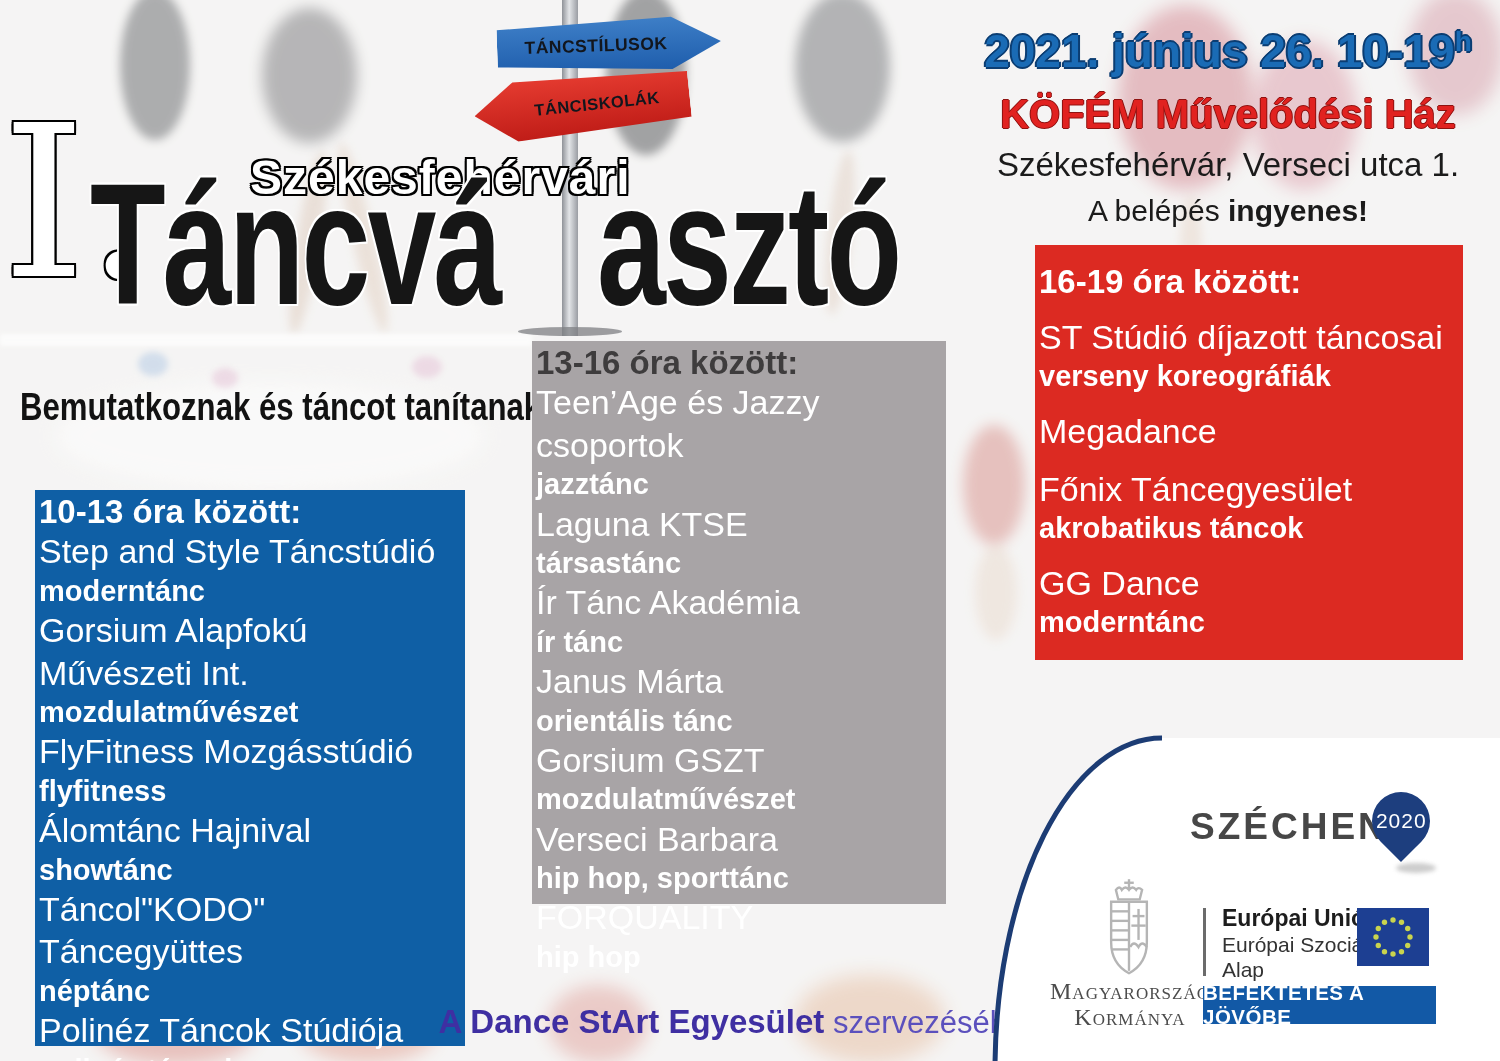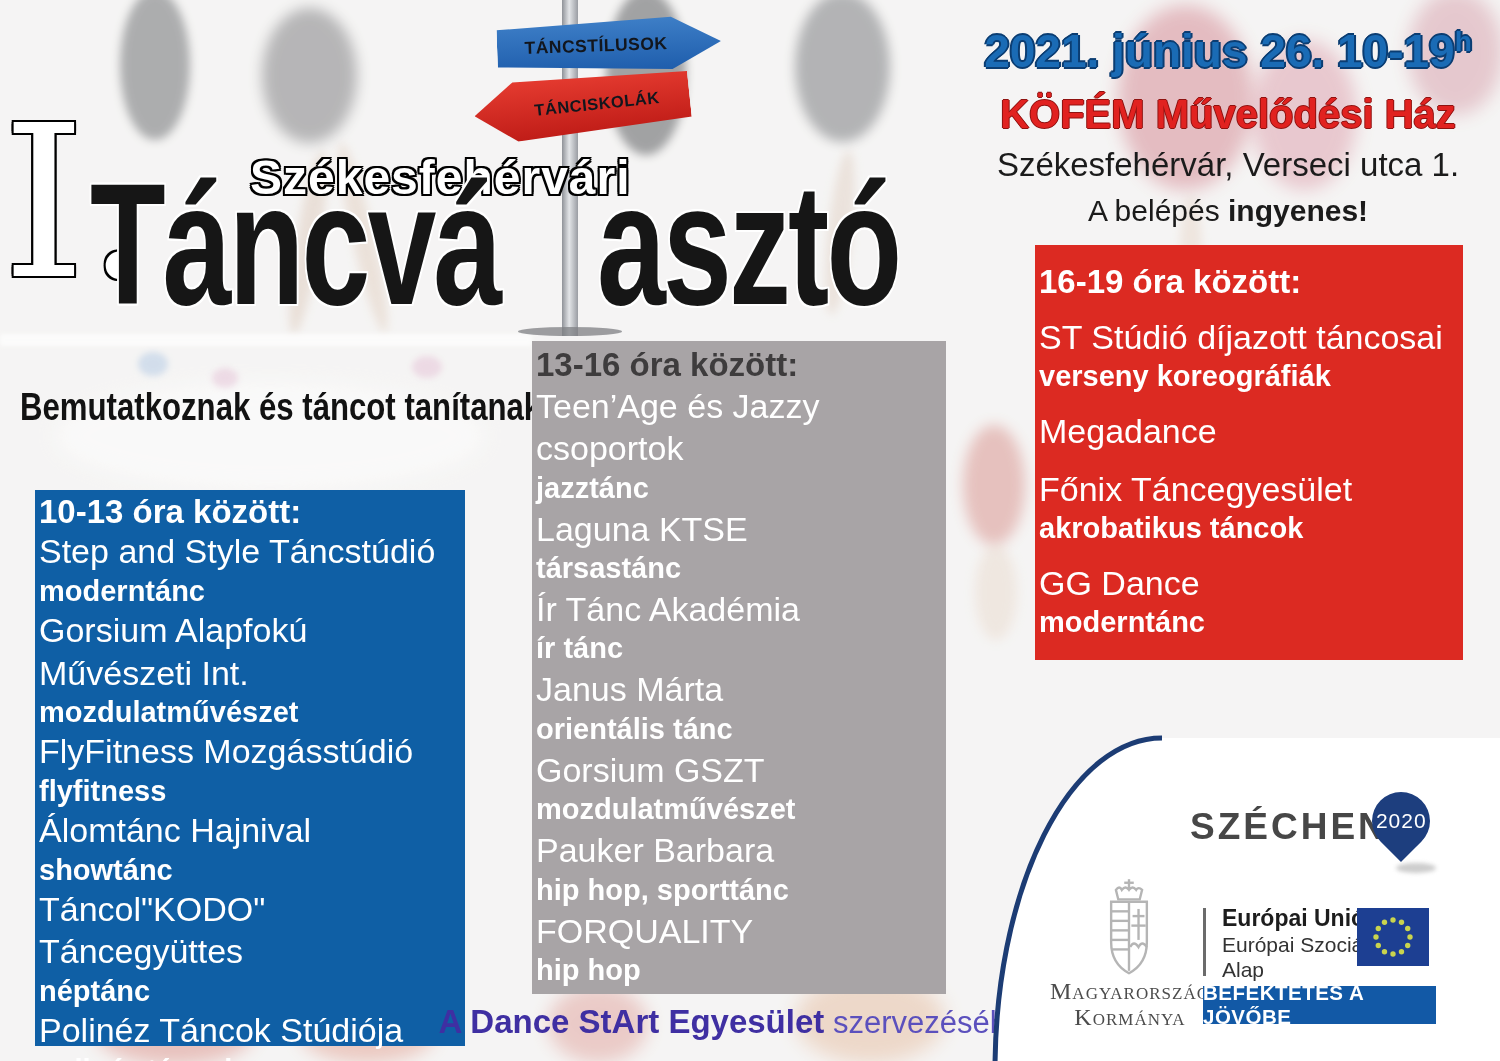--- a/index.html
+++ b/index.html
@@ -145,21 +145,21 @@
     <div>
       <div class="s-name">Táncol"KODO" Táncegyüttes</div>
       <div class="s-genre">néptánc</div>
     </div>
     <div>
       <div class="s-name">Polinéz Táncok Stúdiója</div>
       <div class="s-genre">polinéz táncok</div>
     </div>
   </section>
 
-  <section class="box box-gray" style="left:532px;top:341px;width:414px;height:653px;background:#a8a4a6;">
+  <section class="box box-gray" style="left:532px;top:341px;width:414px;height:563px;background:#a8a4a6;">
     <h2 class="box-header">13-16 óra között:</h2>
     <div>
       <div class="s-name">Teen’Age és Jazzy  csoportok</div>
       <div class="s-genre">jazztánc</div>
     </div>
     <div>
       <div class="s-name">Laguna KTSE</div>
       <div class="s-genre">társastánc</div>
     </div>
     <div>
@@ -168,21 +168,21 @@
     </div>
     <div>
       <div class="s-name">Janus Márta</div>
       <div class="s-genre">orientális tánc</div>
     </div>
     <div>
       <div class="s-name">Gorsium GSZT</div>
       <div class="s-genre">mozdulatművészet</div>
     </div>
     <div>
-      <div class="s-name">Pauker Barbara</div>
+      <div class="s-name">Verseci Barbara</div>
       <div class="s-genre">hip hop, sporttánc</div>
     </div>
     <div>
       <div class="s-name">FORQUALITY</div>
       <div class="s-genre">hip hop</div>
     </div>
   </section>
 
   <section class="box" style="left:1035px;top:245px;width:428px;height:415px;background:#dc2a22;">
     <h2 class="box-header">16-19 óra között:</h2>

